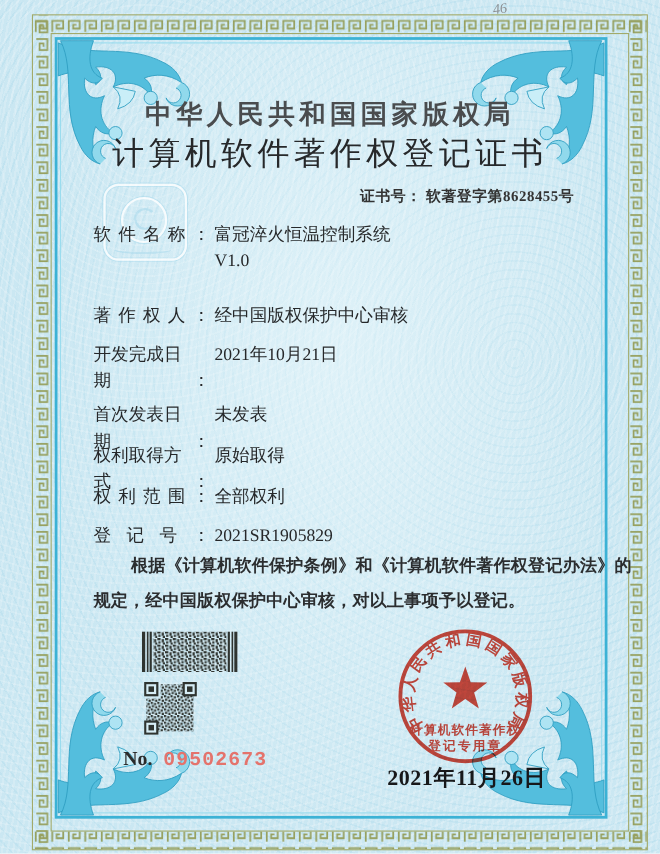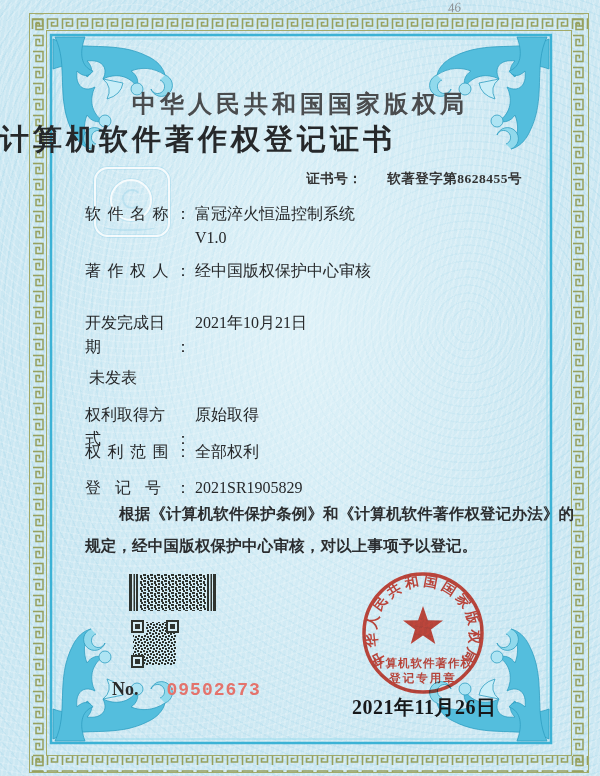--- a/index.html
+++ b/index.html
@@ -21,47 +21,47 @@
     position:absolute;left:52px;top:36px;width:498px;height:706px;
     background:radial-gradient(ellipse at 50% 40%, rgba(239,250,253,0.55) 0%, rgba(239,250,253,0.0) 75%);
   }
   .border-svg{position:absolute;left:0;top:0;}
   .abs{position:absolute;}
   .title1{
     left:0;right:0;text-align:center;top:88px;
     font-size:24px;font-weight:700;letter-spacing:4px;color:#4a4c4e;
   }
   .title2{
-    left:0;right:0;text-align:left;top:120px;
-    font-size:29px;font-weight:700;letter-spacing:4px;color:#26282a;
+    left:0;right:0;text-align:center;top:120px;
+    font-size:29px;font-weight:400;letter-spacing:4px;color:#26282a;
   }
   .certno{
     right:78px;top:170px;font-size:13.5px;font-weight:700;color:#333;
     letter-spacing:0.5px;
   }
-  .certno .lbl{margin-right:25px;}
+  .certno .lbl{margin-right:4px;}
   .field{
     left:85px;display:flex;align-items:flex-start;
     font-size:16px;font-weight:400;color:#26282a;line-height:24px;
   }
   .flabel{
     display:inline-block;width:106px;text-align-last:justify;
     flex:0 0 106px;
   }
   .fvalue{margin-left:4px;}
   .fvalue .v2{display:block;}
   .statement{
     font-size:15.5px;font-weight:600;color:#2b2d2f;letter-spacing:0.2px;
   }
   .serial{
     left:112px;top:679px;font-size:18px;font-weight:700;color:#2b2b2b;
   }
   .serial .num{
     font-family:"Liberation Mono","DejaVu Sans Mono",monospace;
-    font-weight:700;letter-spacing:1px;margin-left:28px;text-align:right;
+    font-weight:700;letter-spacing:1px;margin-left:10px;text-align:right;
   }
   .seal-date{
     left:352px;top:684px;font-size:20px;font-weight:700;color:#17181a;
     letter-spacing:0.5px;
     margin-top:10px;
   }
   .pencil-note{
     left:448px;top:0px;font-size:13px;color:#8b8f92;font-style:italic;
     transform:rotate(-8deg);
   }
@@ -143,29 +143,30 @@
     <span class="lbl">证书号：</span><span>软著登字第8628455号</span>
   </div>
 
   <div class="abs field" style="top:202px">
     <span class="flabel">软件名称：</span>
     <span class="fvalue">
       <span>富冠淬火恒温控制系统</span>
       <span class="v2">V1.0</span>
     </span>
   </div>
-  <div class="abs field" style="top:259px">
+  <div class="abs field" style="top:276px">
     <span class="flabel">著作权人：</span>
     <span class="fvalue">经中国版权保护中心审核</span>
   </div>
   <div class="abs field" style="top:311px">
     <span class="flabel">开发完成日期：</span>
     <span class="fvalue">2021年10月21日</span>
   </div>
   <div class="abs field" style="top:366px">
+    <span class="flabel">首次发表日期：</span>
     <span class="fvalue">未发表</span>
   </div>
   <div class="abs field" style="top:403px">
     <span class="flabel">权利取得方式：</span>
     <span class="fvalue">原始取得</span>
   </div>
   <div class="abs field" style="top:440px">
     <span class="flabel">权利范围：</span>
     <span class="fvalue">全部权利</span>
   </div>

